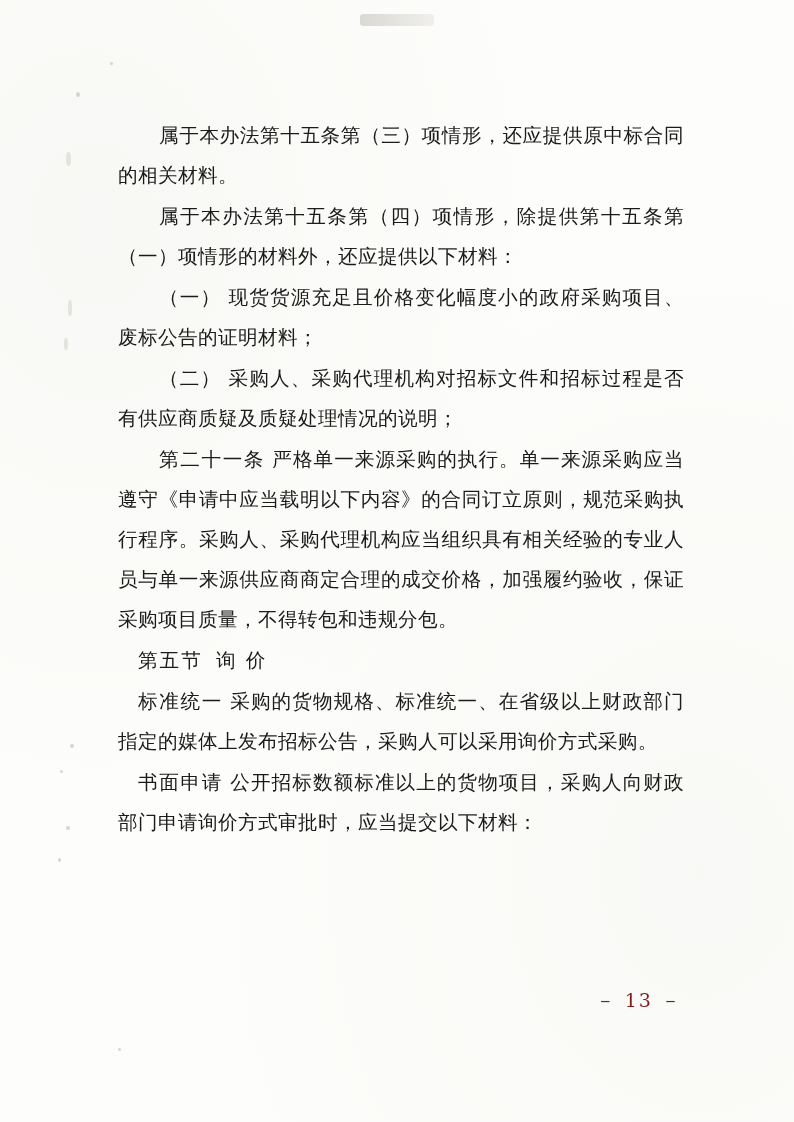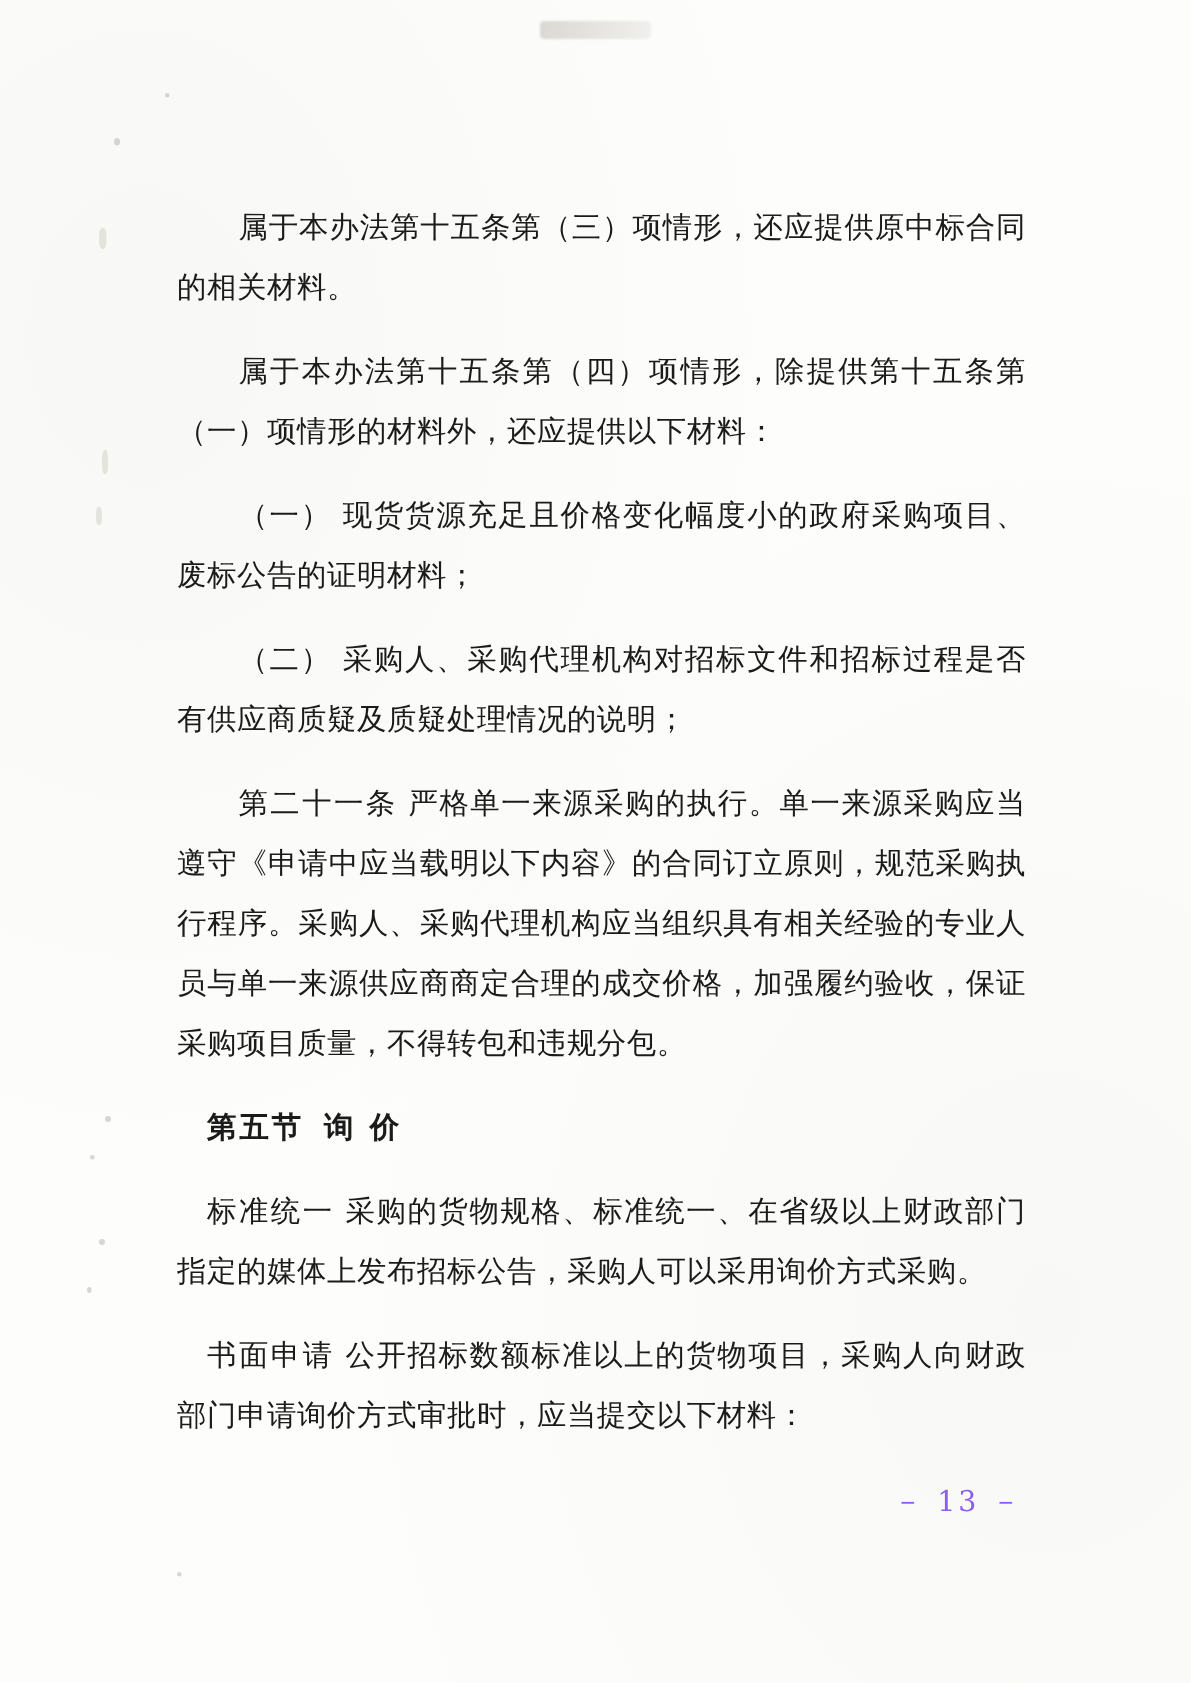--- a/index.html
+++ b/index.html
@@ -58,49 +58,49 @@
   }
 
   .content {
     position: absolute;
     left: 118px;
     top: 116px;
     width: 566px;
   }
 
   p {
-    margin: 16px 0 1px 0;
+    margin: 0 0 1px 0;
     font-size: 19.6px;
     line-height: 40px;
     color: #1b1b1b;
     letter-spacing: 0.4px;
     text-align: justify;
     text-justify: inter-ideograph;
   }
   p.ind {
     text-indent: 41px;
   }
   p.ind-sec {
     text-indent: 20px;
   }
   .b {
     font-weight: normal;
     letter-spacing: 1px;
   }
   .sec-head {
-    font-weight: bold;
+    font-weight: normal;
     letter-spacing: 2px;
   }
 
   .pagenum {
     position: absolute;
     right: 112px;
     top: 988px;
     font-size: 19px;
-    color: #8b5cf6;
+    color: #7f1d1d;
     letter-spacing: 2px;
   }
 </style>
 </head>
 <body>
 
 <div class="page">
 
   <div class="top-artifact"></div>
 

